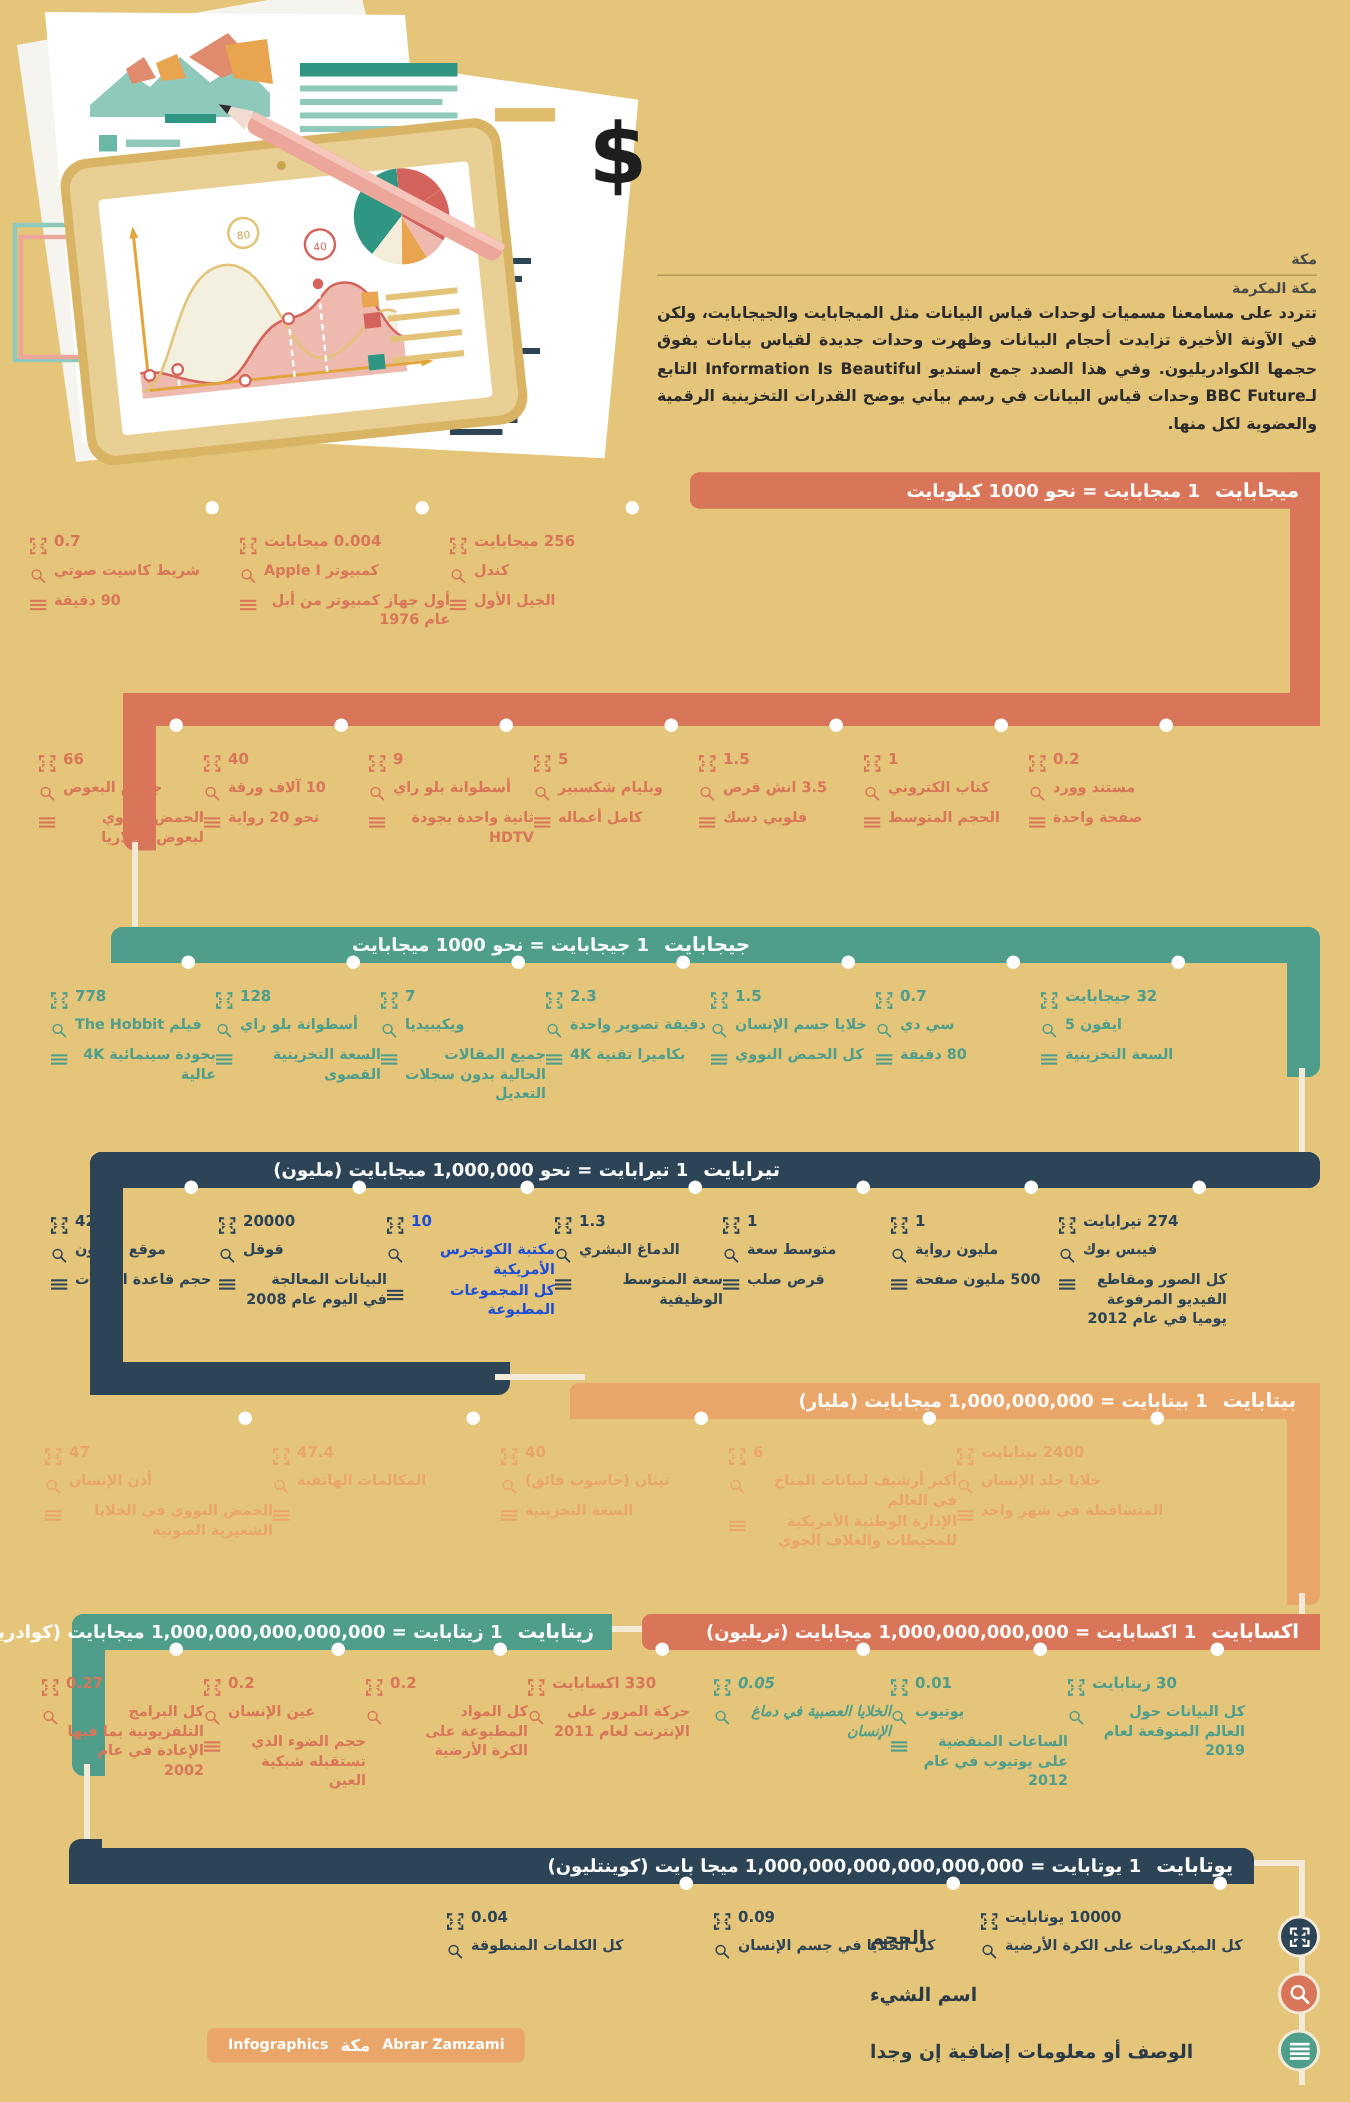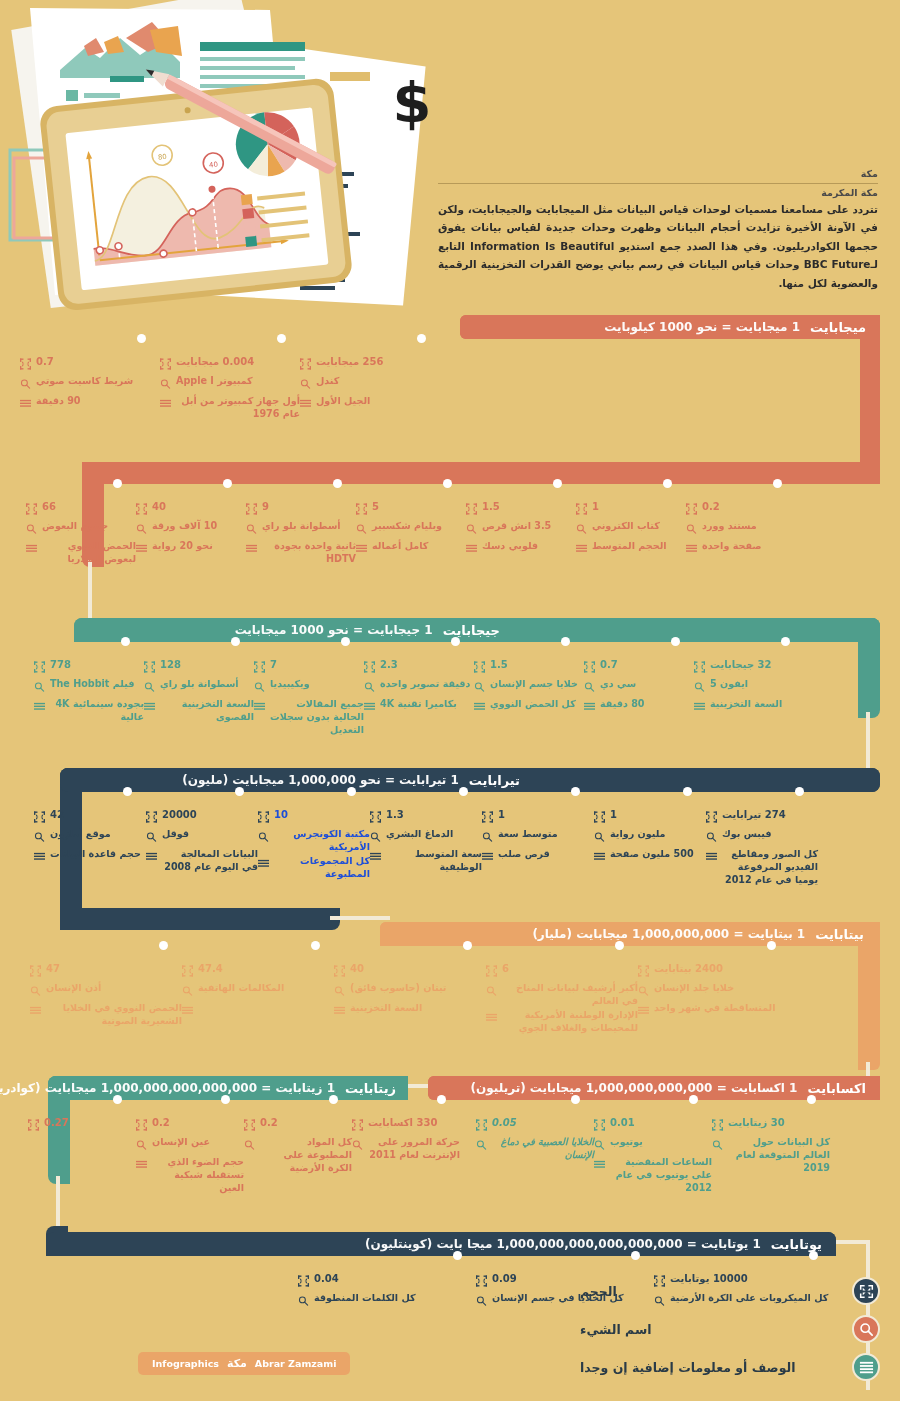--- a/index.html
+++ b/index.html
@@ -1530,20 +1530,27 @@
   <rect x="11" y="14" width="5" height="2"></rect>
                 <rect x="14" y="11" width="2" height="5"></rect>
   <path d="M3 4l3.2 3.2L3 7.4z"></path>
                 <path d="M13 4L9.8 7.2 13 7.4z"></path>
   <path d="M3 12l3.2-3.2L3 8.6z"></path>
                 <path d="M13 12L9.8 8.8 13 8.6z"></path>
               </g>
             </svg></span>
         <span class="txt size">0.27</span>
       </div>
+      <div class="line">
+        <span><svg class="ico" viewBox="0 0 16 16">
+  <circle cx="6.4" cy="6.4" r="4.3" fill="none" stroke="#d9765a" stroke-width="1.5"></circle>
+  <line x1="9.6" y1="9.6" x2="14" y2="14" stroke="#d9765a" stroke-width="1.7" stroke-linecap="round"></line>
+            </svg></span>
+        <span class="txt">كل البرامج التلفزيونية بما فيها الإعادة في عام 2002</span>
+      </div>
 
     </div>
     </div>
   <div class="row" id="row-zb-1" style="right:70px;top:1100px;">
     <div class="item" style="color:#4f9e8c;width:118px;">
       <span class="dot"></span>
       <div class="line">
         <span><svg class="ico" viewBox="0 0 16 16">
               <g fill="#4f9e8c">
   <rect x="0" y="0" width="5" height="2"></rect>

